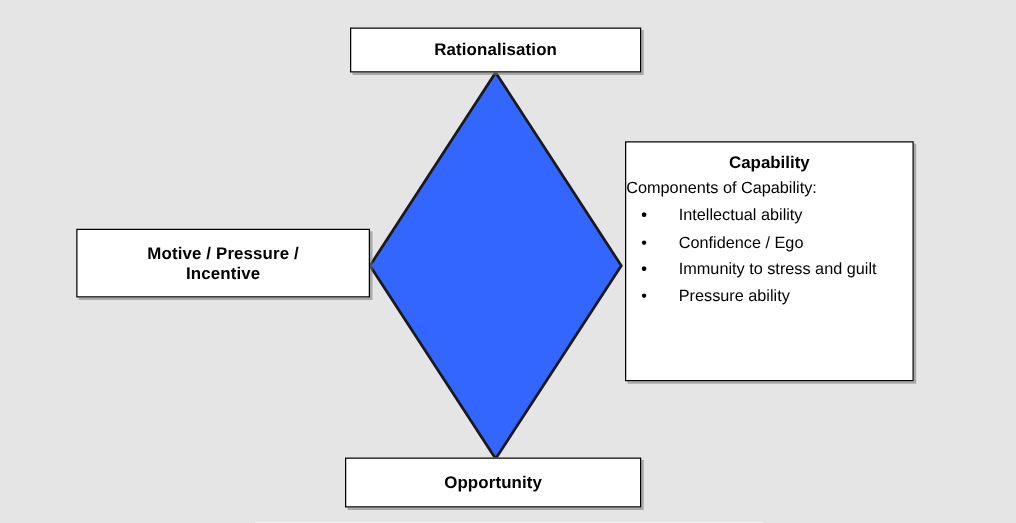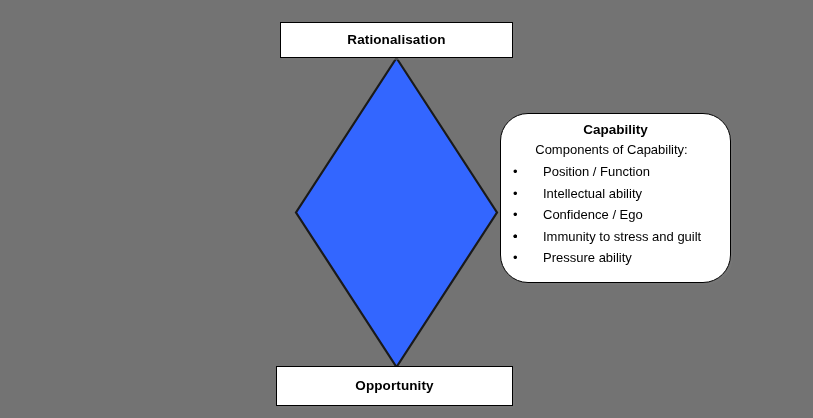--- a/index.html
+++ b/index.html
@@ -8,21 +8,21 @@
     background: #ffffff;
   }
   body {
     font-family: "Liberation Sans", sans-serif;
     -webkit-font-smoothing: antialiased;
   }
   #canvas {
     position: relative;
     width: 813px;
     height: 418px;
-    background: #737373;
+    background: #e5e5e5;
     overflow: hidden;
   }
 
   
   .box {
     position: absolute;
     background: #ffffff;
     border: 1.5px solid #000000;
     box-sizing: border-box;
     box-shadow: 2px 2px 0 rgba(120,120,120,0.55);
@@ -68,37 +68,36 @@
     display: flex;
     align-items: center;
     justify-content: center;
   }
 
   
   #box-capability {
     left: 500px;
     top: 113px;
     width: 231px;
-    height: 170px;
+    height: 192px;
     padding: 6px 0 0 0;
     box-shadow: 2px 2px 0 rgba(120,120,120,0.55);
-    border-radius: 28px;
   }
   #capability-title {
     font-weight: bold;
     font-size: 13.5px;
     text-align: center;
     color: #000;
     margin: 1px 0 2px 0;
     line-height: 18px;
   }
   #capability-subtitle {
     font-size: 13px;
     color: #000;
-    text-align: center;
+    text-align: left;
     line-height: 18px;
     margin: 0 0 2px 0;
     padding-right: 8px;
   }
   .cap-list {
     list-style: none;
     margin: 0;
     padding: 0 0 0 10px;
   }
   .cap-item {
@@ -136,32 +135,37 @@
   <div id="diamond-wrap">
     <svg width="205" height="313" viewBox="0 0 205 313" xmlns="http://www.w3.org/2000/svg">
       <polygon points="102.5,2 203,156.5 102.5,311 2,156.5" fill="#3366FF" stroke="#1A1A1A" stroke-width="2.2" stroke-linejoin="miter"></polygon>
     </svg>
   </div>
 
   <div class="box" id="box-rationalisation">
     <div class="box-label">Rationalisation</div>
   </div>
 
+  <div class="box" id="box-motive">
+    <div class="box-label">
+      <div>Motive / Pressure /</div>
+      <div>Incentive</div>
+    </div>
+  </div>
 
   <div class="box" id="box-opportunity">
     <div class="box-label">Opportunity</div>
   </div>
 
   <div class="box" id="box-capability">
     <div id="capability-title">Capability</div>
     <div id="capability-subtitle">Components of Capability:</div>
     <ul class="cap-list" id="capability-list">
       <li class="cap-item">
         <span class="cap-bullet">•</span>
-        <span>Position / Function</span>
       </li>
       <li class="cap-item">
         <span class="cap-bullet">•</span>
         <span>Intellectual ability</span>
       </li>
       <li class="cap-item">
         <span class="cap-bullet">•</span>
         <span>Confidence / Ego</span>
       </li>
       <li class="cap-item">

